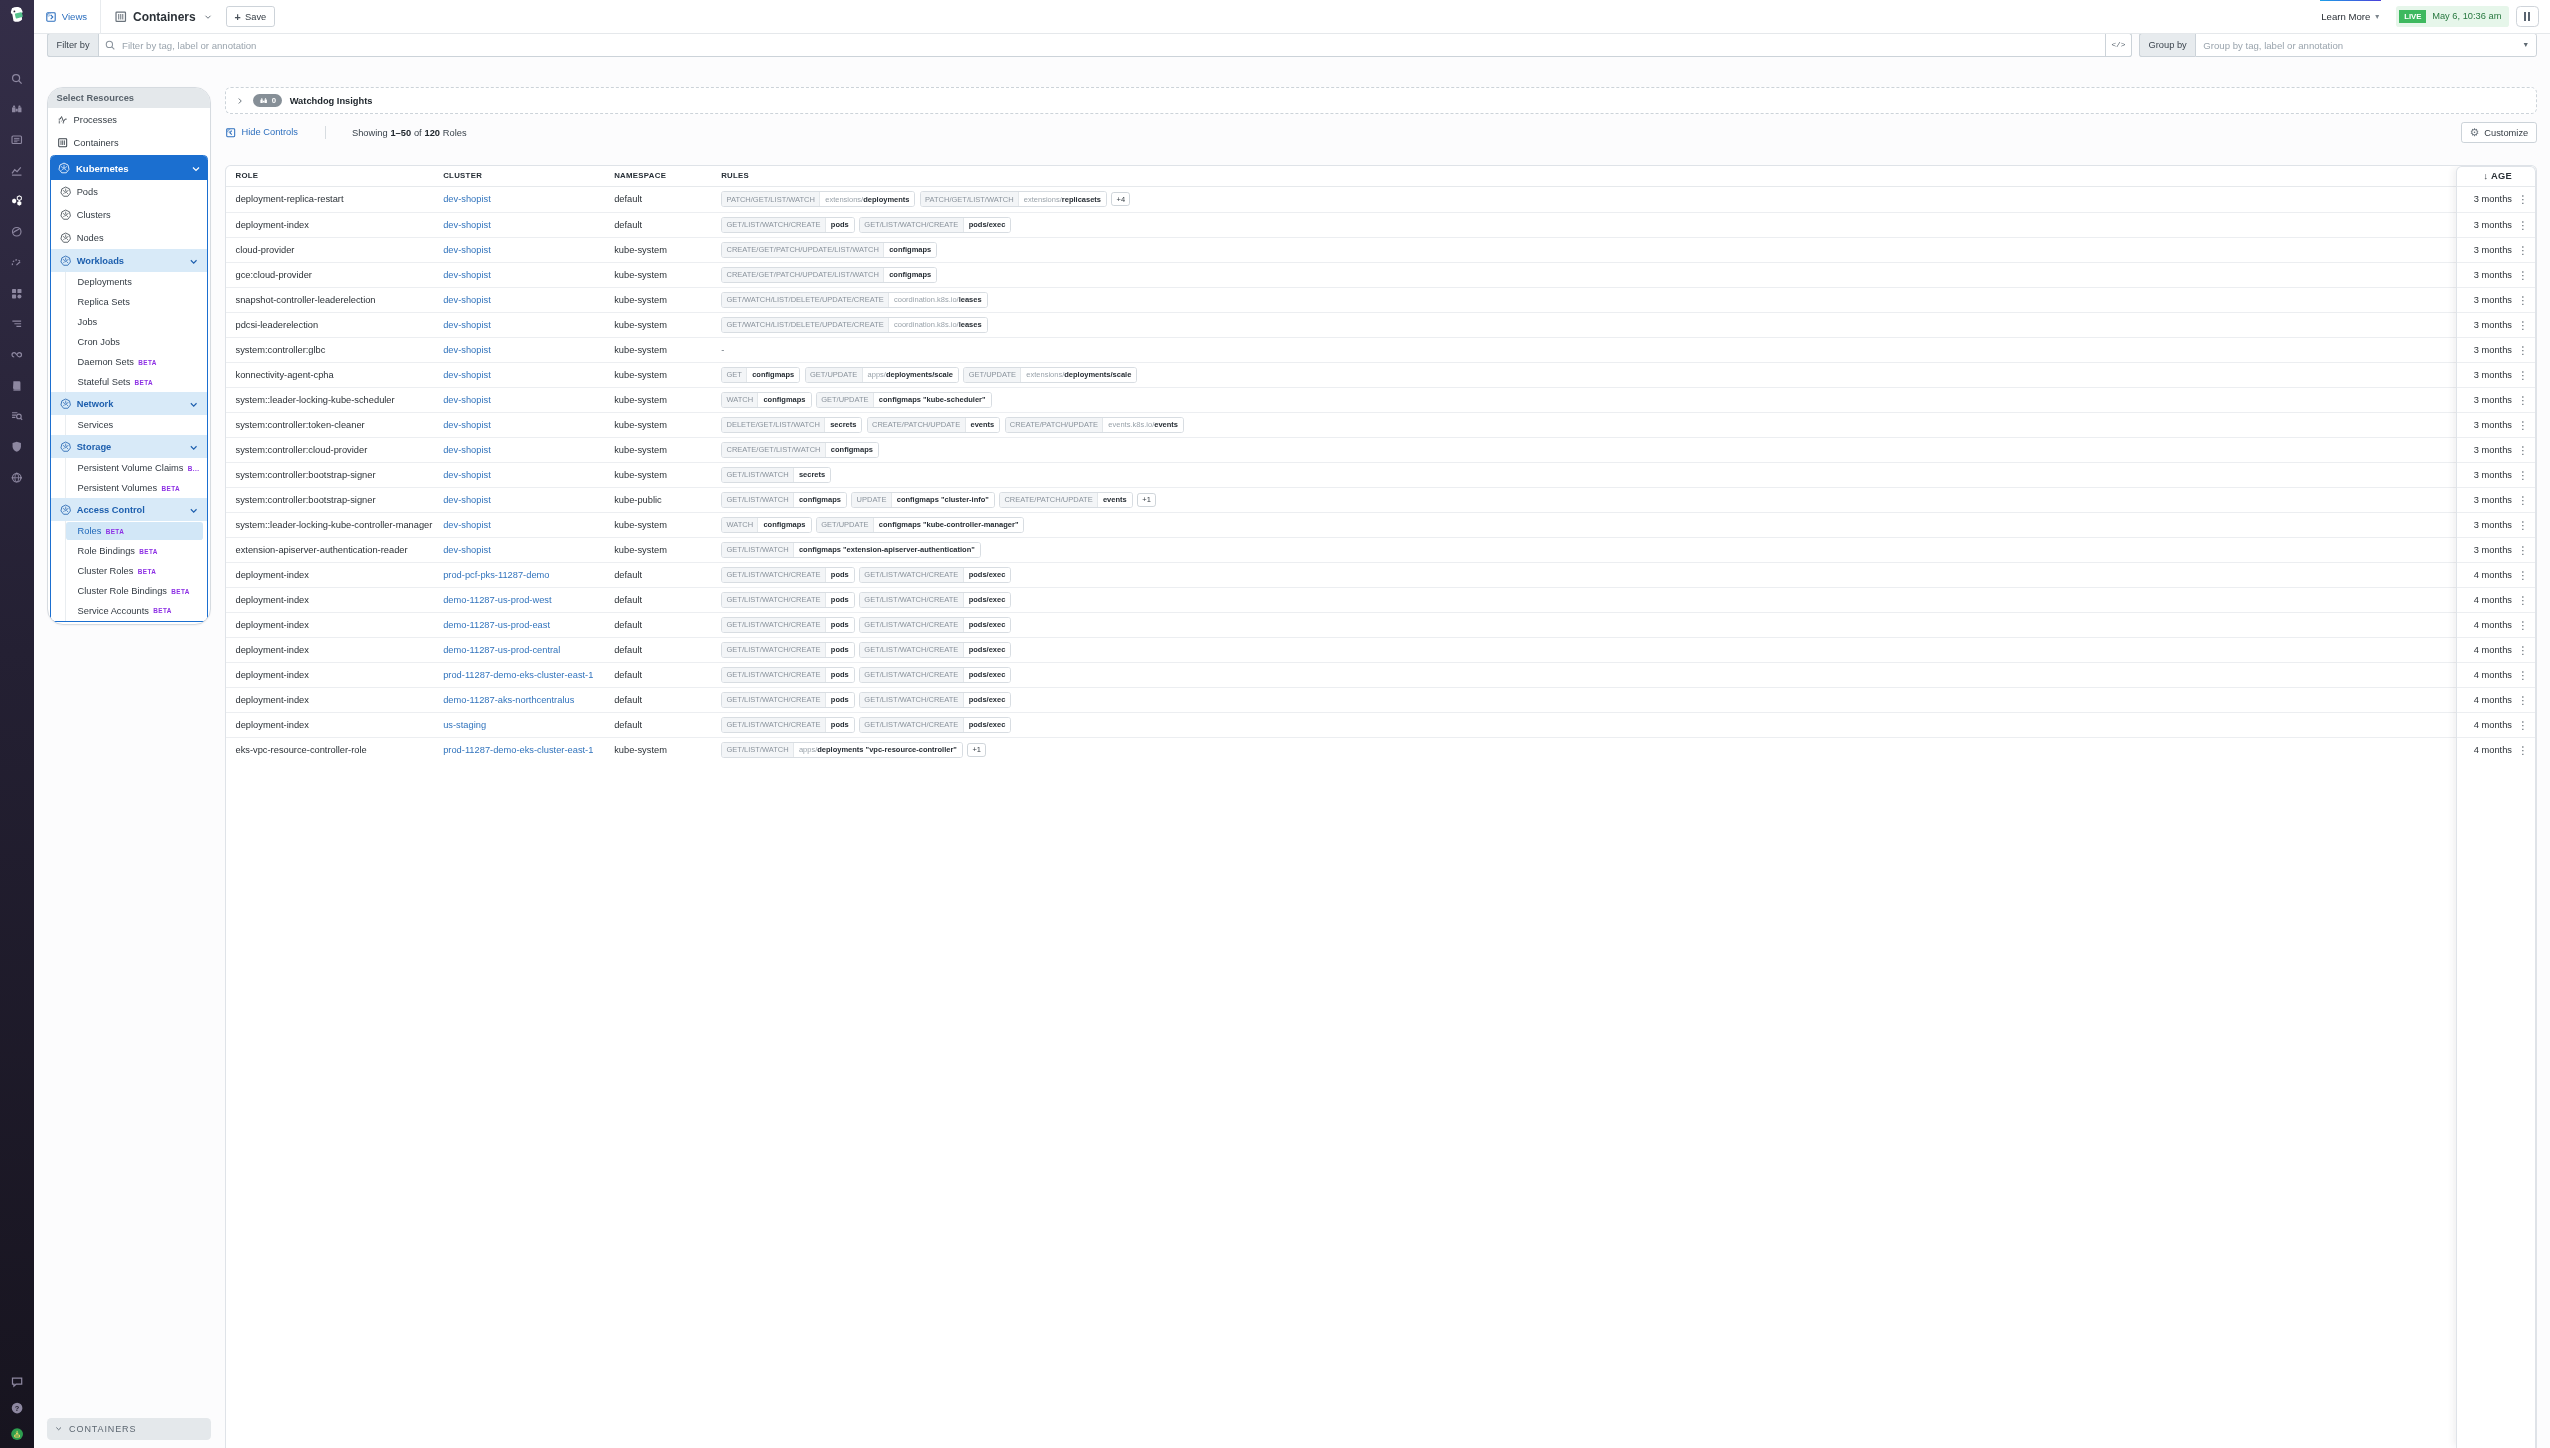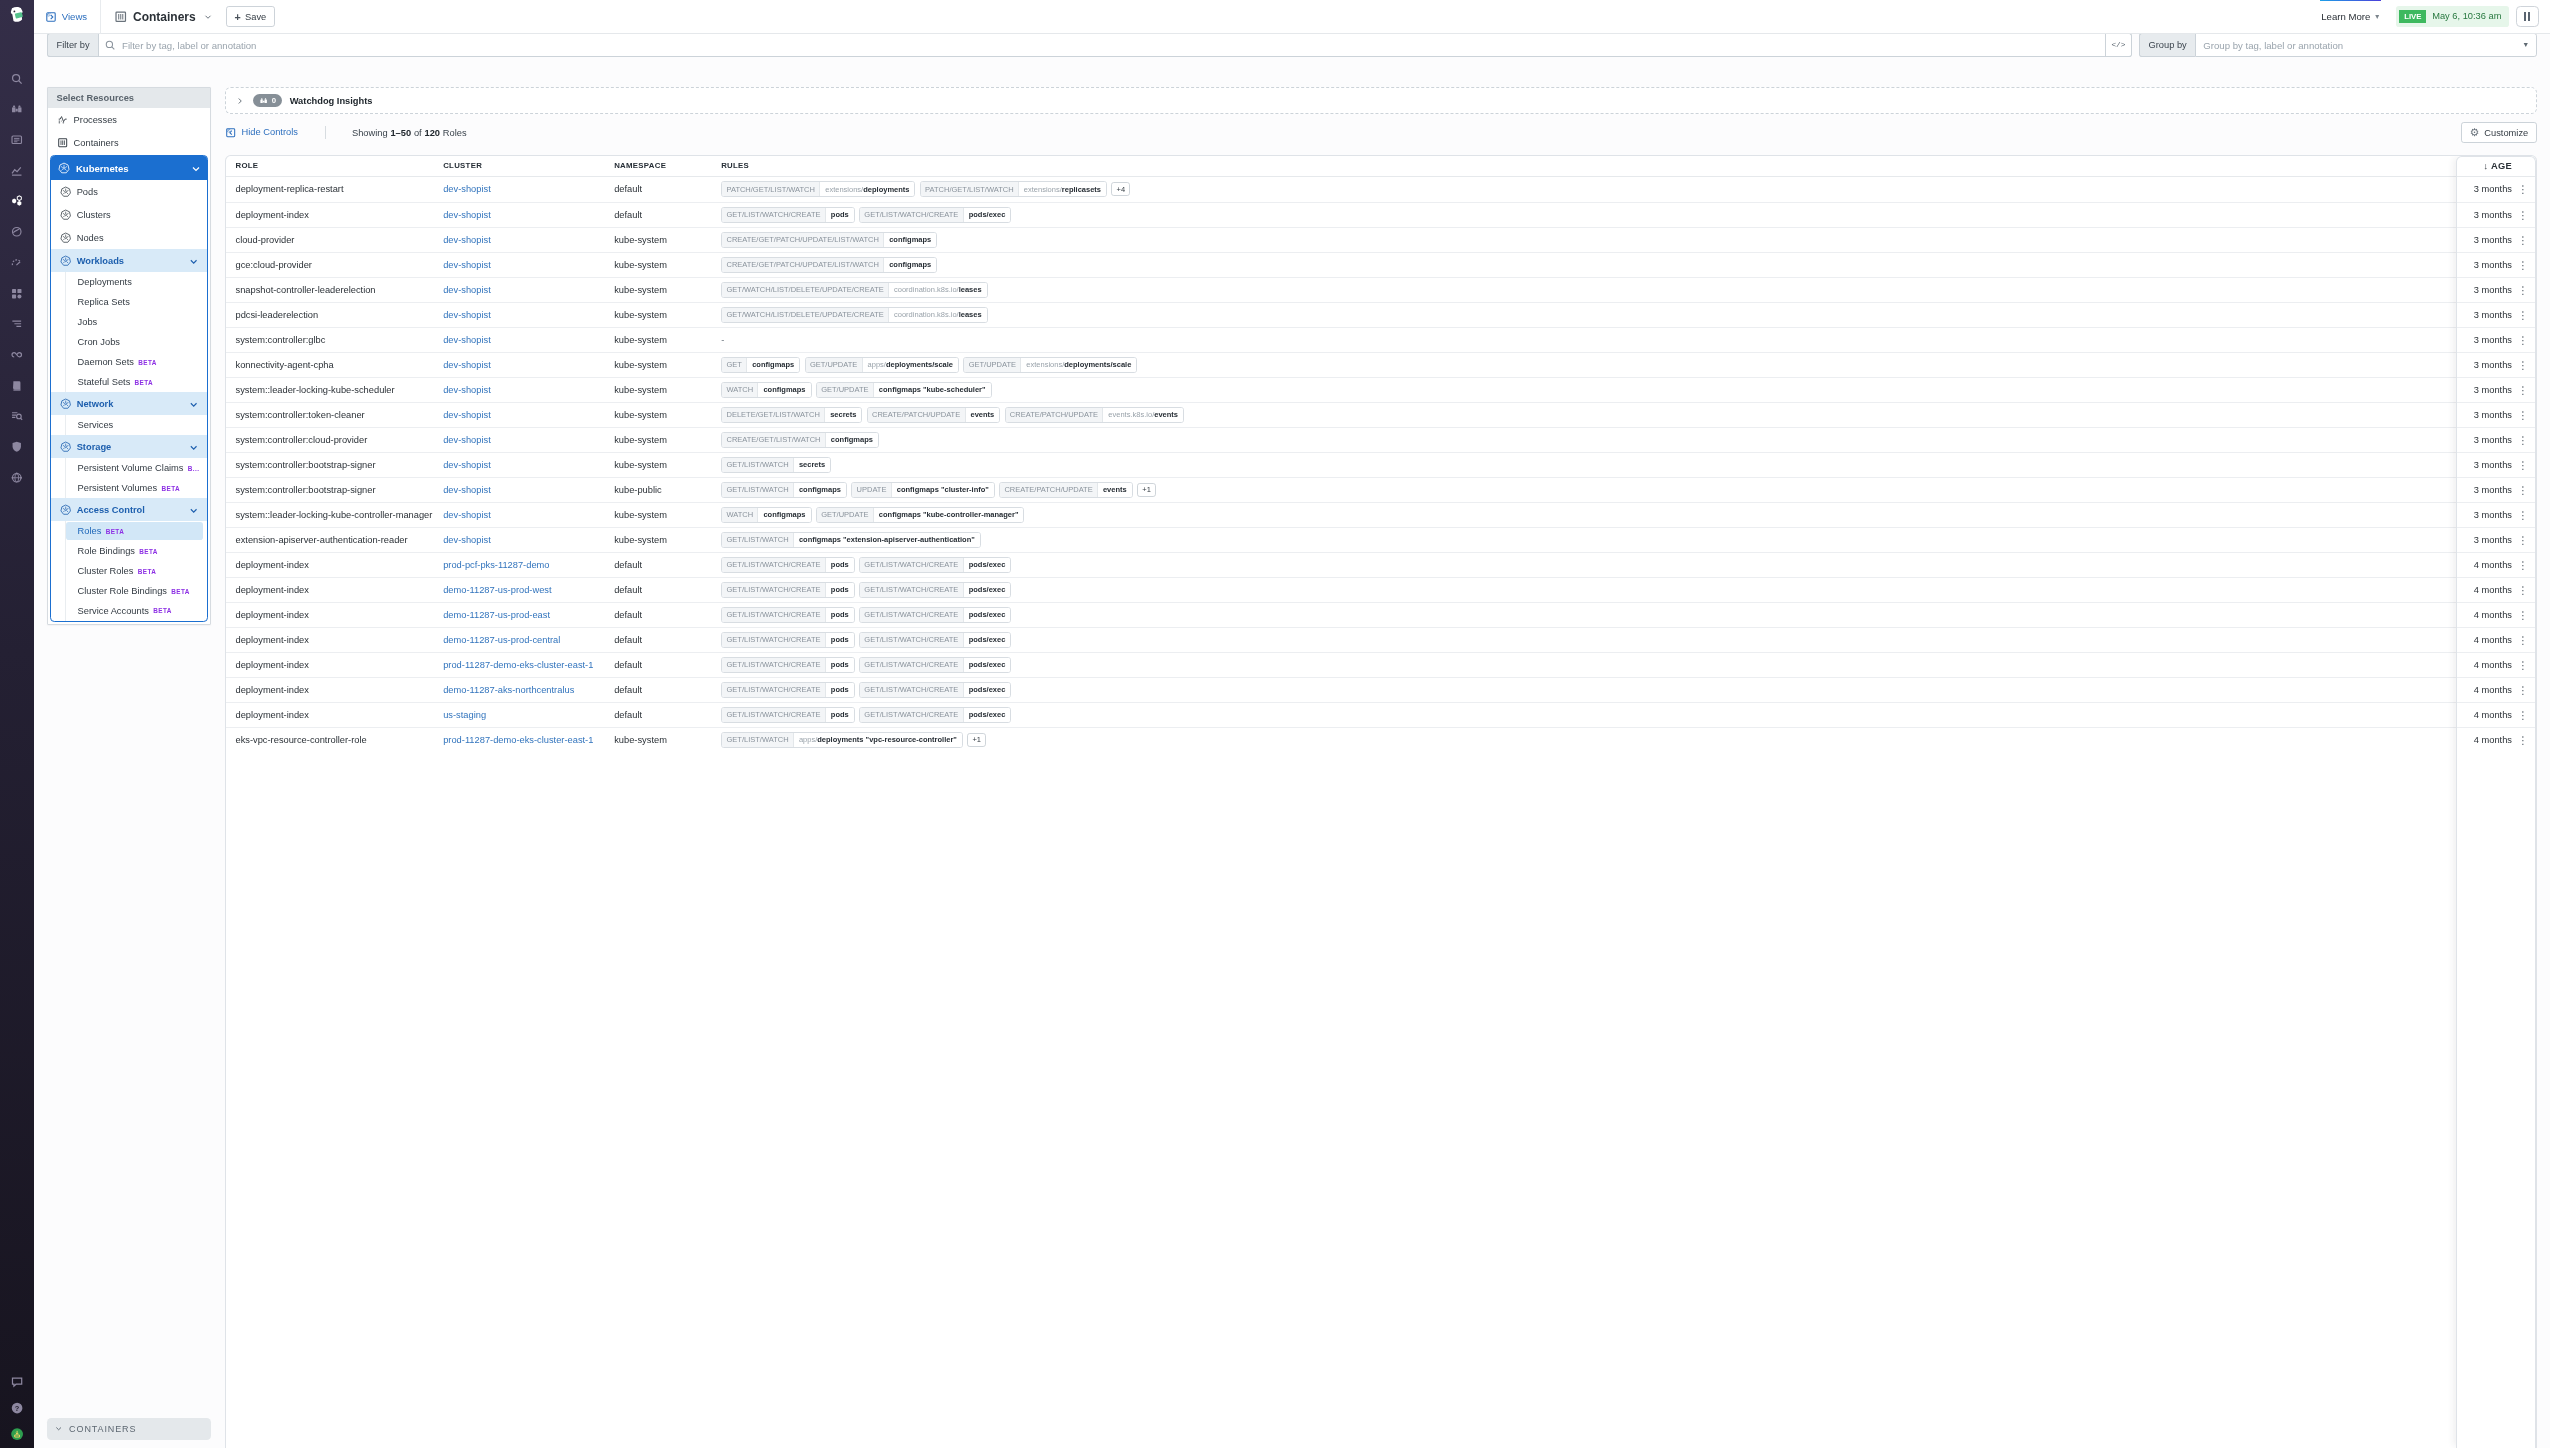--- a/index.html
+++ b/index.html
@@ -61,21 +61,21 @@
   .ggroup{width:398px;display:flex;}
   .ggroup .iwrap input{padding-left:7.1px;border-radius:0 2.8px 2.8px 0;}
   .gcaret{position:absolute;right:7.8px;top:7.8px;font-size:7.1px;color:#5f6a73;}
 
   
   #content{position:absolute;left:34px;right:0;top:77px;bottom:0;display:flex;
     gap:14.2px;padding:10px 13px 0 13px;overflow:hidden;}
 
   
   #sidebar{width:164px;flex:none;display:flex;flex-direction:column;}
-  #sb-panel{background:#fff;border:0.7px solid #d6dbe0;border-radius:1px;box-shadow:0 0.7px 1.4px rgba(20,30,50,.04);overflow:hidden;}
+  #sb-panel{background:#fff;border:0.7px solid #d6dbe0;border-radius:16px;box-shadow:0 0.7px 1.4px rgba(20,30,50,.04);overflow:hidden;}
   #sb-head{background:#e4e8eb;color:#5a646d;font-size:9.3px;font-weight:700;padding:5px 8.5px;}
   .sb-row{height:23px;display:flex;align-items:center;gap:5.7px;padding:0 8.5px;font-size:9.3px;color:#323a42;cursor:pointer;}
   .sb-row svg{width:11.4px;height:11.4px;flex:none;color:#3a424a;}
   .k8s-box{margin:1.4px 2.1px 2.1px 2.1px;border:1.4px solid #1b6fd0;border-radius:4.3px;overflow:hidden;}
   .k8s-head{background:#1b6fd0;color:#fff;font-size:9.6px;font-weight:700;height:24px;
     display:flex;align-items:center;gap:5.7px;padding:0 7.1px;cursor:pointer;}
   .k8s-head svg{width:12px;height:12px;color:#fff;flex:none;}
   .k8s-head .chev{margin-left:auto;width:10px;height:10px;}
   .subsec{background:#d8eaf8;color:#1d5fae;font-weight:700;}
   .subsec svg{color:#1d5fae;}
@@ -104,21 +104,21 @@
   .hidec{display:flex;align-items:center;gap:5px;color:#2d6fbe;font-size:9.3px;cursor:pointer;}
   .hidec svg{width:11.4px;height:11.4px;}
   .cdiv{width:0.7px;height:13px;background:#d7dce0;margin:0 10.7px;}
   .showing{display:flex;gap:2.8px;font-size:9.3px;color:#39424b;}
   .showing b{font-weight:700;color:#21282e;}
   .custbtn{margin-left:auto;display:flex;align-items:center;gap:5px;border:0.7px solid #ccd3d9;
     border-radius:2.8px;background:#fff;height:21.3px;padding:0 7.8px;font-size:9.3px;color:#343c44;cursor:pointer;}
   .gear{font-size:10.7px;color:#6a737c;line-height:1;}
 
   
-  #tablecard{margin-top:12px;flex:1;min-height:0;background:#fff;border:0.7px solid #dfe3e8;border-bottom:none;
+  #tablecard{margin-top:22px;flex:1;min-height:0;background:#fff;border:0.7px solid #dfe3e8;border-bottom:none;
     border-radius:5.7px 5.7px 0 0;overflow:hidden;position:relative;}
   .thr{height:21.3px;display:flex;align-items:center;border-bottom:0.7px solid #e6e9ec;}
   .th{font-size:7.8px;font-weight:700;color:#262e36;letter-spacing:0.3px;}
   .tr{height:25px;display:flex;align-items:center;border-top:0.7px solid #eceef1;}
   .tr:first-of-type{border-top:none;}
   .col-role{width:217px;flex:none;padding-left:9.3px;padding-right:5.7px;white-space:nowrap;overflow:hidden;text-overflow:ellipsis;}
   .col-cluster{width:171px;flex:none;white-space:nowrap;overflow:hidden;}
   .col-ns{width:107px;flex:none;white-space:nowrap;overflow:hidden;}
   .col-rules{flex:1;min-width:0;display:flex;align-items:center;overflow:hidden;white-space:nowrap;}
   .col-age{width:80px;flex:none;text-align:right;padding-right:24px;position:relative;font-size:9.3px;color:#2b3137;}

